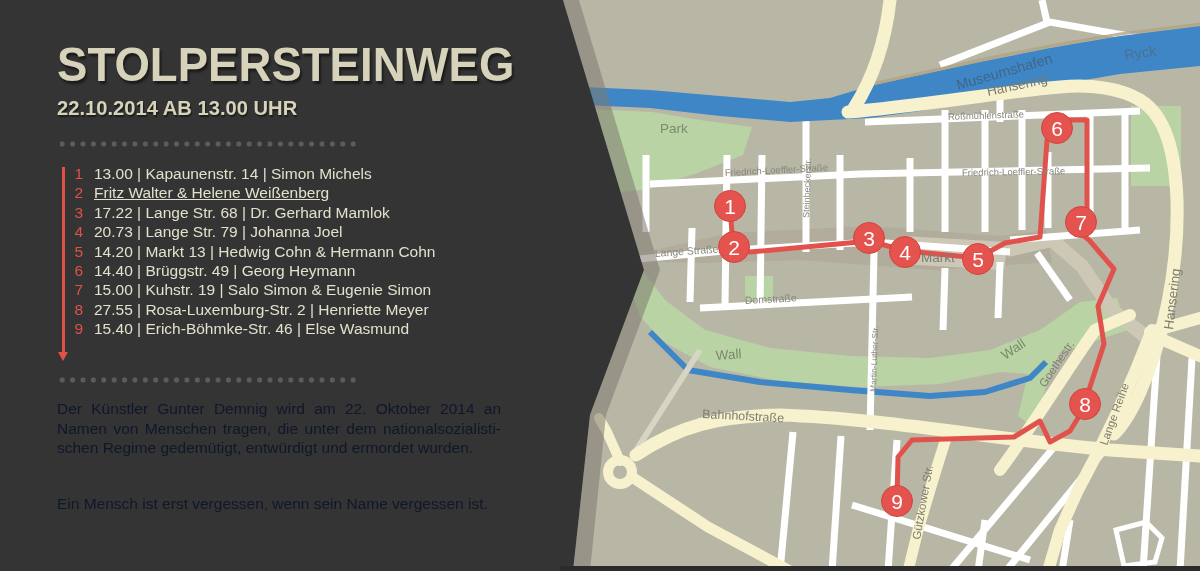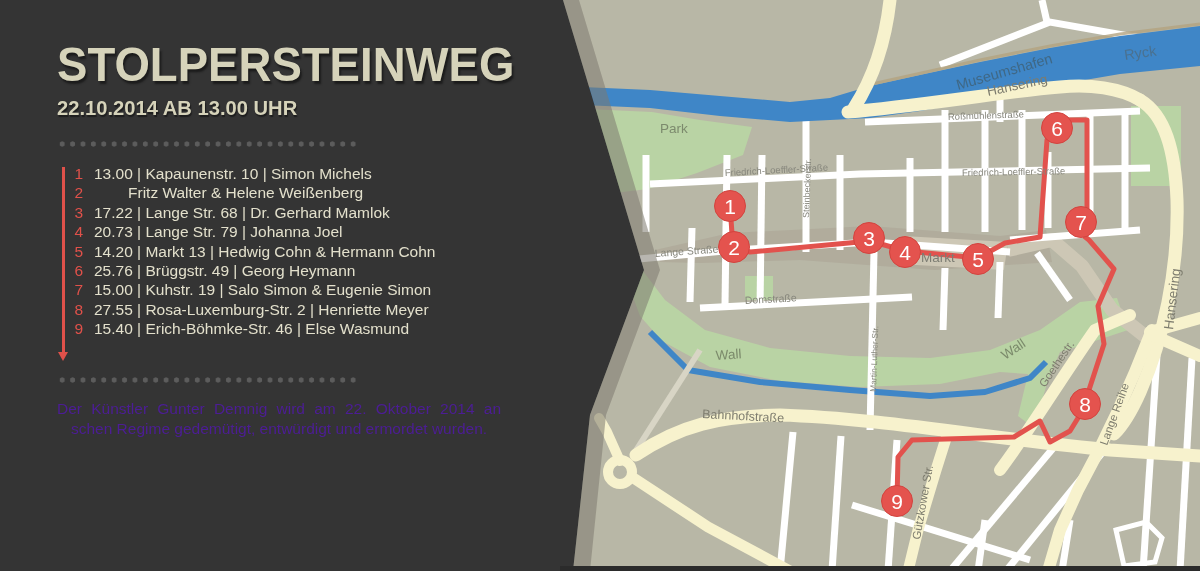--- a/index.html
+++ b/index.html
@@ -18,25 +18,25 @@
   .dots1{top:141px;} .dots2{top:377px;}
   .timeline{position:absolute;left:62px;top:167px;width:3px;height:186px;background:#e0514a;}
   .timeline-arrow{position:absolute;left:58px;top:352px;width:0;height:0;
         border-left:5.5px solid transparent;border-right:5.5px solid transparent;
         border-top:9px solid #e0514a;}
   .station-list{position:absolute;left:57px;top:164px;margin:0;padding:0;list-style:none;
         font-size:15.5px;line-height:19.4px;color:#e3e0cc;}
   .station-list li{display:flex;}
   .station-list .num{flex:none;width:26px;text-align:right;margin-right:11px;color:#e0514a;}
   .station-list .txt{width:378px;}
-  .station-list .cont{display:block;margin-left:34px;}
-  .para{position:absolute;left:57px;width:444px;font-size:15.5px;line-height:19.6px;color:#4c1d95;}
+  .station-list .cont{display:block;text-decoration:underline;}
+  .para{position:absolute;left:57px;width:444px;font-size:15.5px;line-height:19.6px;color:#0f172a;}
   .p1{top:399px;} .p2{top:494px;}
   .jline{text-align:justify;text-align-last:justify;}
-  .lline{text-align:center;}
+  .lline{text-align:left;}
 </style>
 </head>
 <body>
 
 <div class="stage">
 
   <svg width="1200" height="571" viewBox="0 0 1200 571">
 
     <rect x="0" y="0" width="1200" height="571" fill="#b8b7a6"></rect>
 
@@ -189,57 +189,59 @@
     <div class="subtitle">22.10.2014 AB 13.00 UHR</div>
 
     <div class="dots dots1"></div>
 
     <div class="timeline"></div>
     <div class="timeline-arrow"></div>
 
     <ul class="station-list">
       <li>
         <span class="num">1</span>
-        <span class="txt">13.00 | Kapaunenstr. 10 | Simon Michels</span>
+        <span class="txt">13.00 | Kapaunenstr. 14 | Simon Michels</span>
       </li>
       <li>
         <span class="num">2</span>
         <span class="txt"><span class="cont">Fritz Walter &amp; Helene Weißenberg</span></span>
       </li>
       <li>
         <span class="num">3</span>
         <span class="txt">17.22 | Lange Str. 68 | Dr. Gerhard Mamlok</span>
       </li>
       <li>
         <span class="num">4</span>
         <span class="txt">20.73 | Lange Str. 79 | Johanna Joel</span>
       </li>
       <li>
         <span class="num">5</span>
         <span class="txt">14.20 | Markt 13 | Hedwig Cohn &amp; Hermann Cohn</span>
       </li>
       <li>
         <span class="num">6</span>
-        <span class="txt">25.76 | Brüggstr. 49 | Georg Heymann</span>
+        <span class="txt">14.40 | Brüggstr. 49 | Georg Heymann</span>
       </li>
       <li>
         <span class="num">7</span>
         <span class="txt">15.00 | Kuhstr. 19 | Salo Simon &amp; Eugenie Simon</span>
       </li>
       <li>
         <span class="num">8</span>
         <span class="txt">27.55 | Rosa-Luxemburg-Str. 2 | Henriette Meyer</span>
       </li>
       <li>
         <span class="num">9</span>
         <span class="txt">15.40 | Erich-Böhmke-Str. 46 | Else Wasmund</span>
       </li>
     </ul>
 
     <div class="dots dots2"></div>
 
     <div class="para p1">
       <div class="jline">Der Künstler Gunter Demnig wird am 22. Oktober 2014 an</div>
+      <div class="jline">Namen von Menschen tragen, die unter dem nationalsozialisti-</div>
       <div class="lline">schen Regime gedemütigt, entwürdigt und ermordet wurden.</div>
     </div>
 
+    <div class="para p2 lline">Ein Mensch ist erst vergessen, wenn sein Name vergessen ist.</div>
   </div>
 </div>
 
 </body></html>

